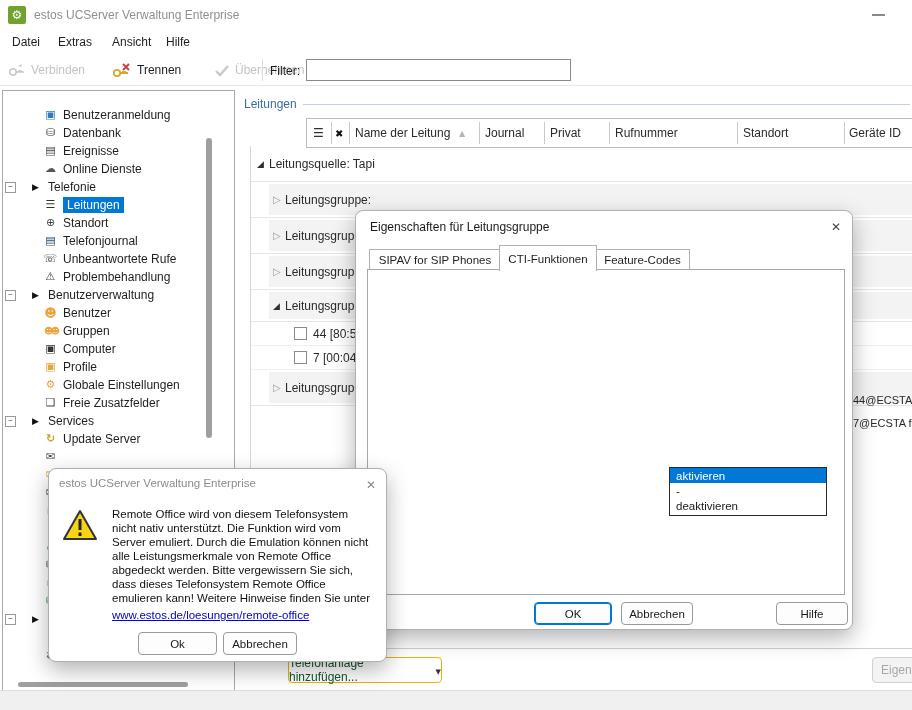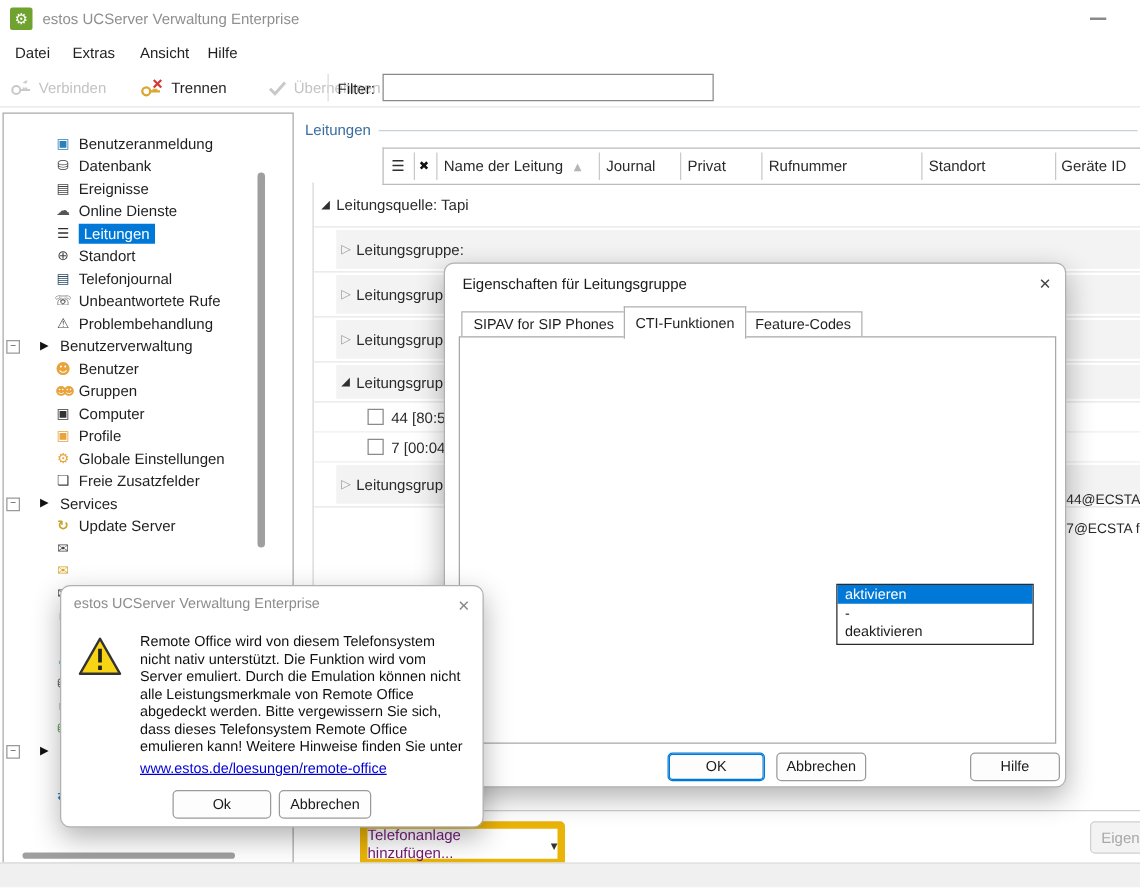--- a/index.html
+++ b/index.html
@@ -80,22 +80,22 @@
   .rows{left:250px;top:146px;width:662px;height:502px;border-left:1px solid #d6d6d6;border-bottom:1px solid #cfcfcf;}
   .row{position:relative;display:flex;align-items:center;border-bottom:1px solid #e6e6e6;}
   .row .band{position:absolute;left:18px;right:0;top:2px;bottom:2px;background:#f3f3f3;}
   .chev-c{width:12px;color:#9a9a9a;font-size:10px;font-family:"DejaVu Sans",sans-serif;z-index:1;flex:none;}
   .chev-c::before{content:"▷";}
   .chev-e{width:12px;color:#2f2f2f;font-size:9px;font-family:"DejaVu Sans",sans-serif;z-index:1;flex:none;}
   .chev-e::before{content:"◢";}
   .rlabel{z-index:1;color:#2a2a2a;font-size:12px;}
   .cbx{width:11px;height:11px;border:1px solid #8a8a8a;background:#fff;flex:none;margin-right:6px;z-index:1;}
   .frag{color:#2a2a2a;font-size:11px;}
-  .bottombtn{top:657px;height:24px;border:6px solid #eab308;border-radius:4px;background:#fff;
-             display:flex;align-items:center;justify-content:center;font-size:12px;color:#701a75;}
+  .bottombtn{top:657px;height:24px;border:1px solid #eab308;border-radius:4px;background:#fff;
+             display:flex;align-items:center;justify-content:center;font-size:12px;color:#14532d;}
   .dd::before{content:"▼";font-size:7px;color:#333;margin-left:14px;font-family:"DejaVu Sans",sans-serif;}
   .eigbtn{left:872px;top:657px;width:56px;height:24px;border:1px solid #d0d0d0;border-radius:4px;
           background:#f3f3f3;color:#a8a8a8;display:flex;align-items:center;padding-left:8px;font-size:12px;}
   .bottomstrip{left:0;top:690px;width:912px;height:20px;background:#f0f0f0;border-top:1px solid #ddd;}
   
   .dialog{background:#fff;border:1px solid #b0b0b0;border-radius:8px;box-shadow:0 8px 22px rgba(0,0,0,.30);}
   .propdlg{left:355px;top:210px;width:496px;height:418px;z-index:10;}
   .dtitle{left:14px;top:9px;font-size:12px;color:#1a1a1a;}
   .closex{width:16px;height:16px;line-height:16px;text-align:center;color:#444;font-size:12px;
           font-family:"DejaVu Sans",sans-serif;cursor:default;}
@@ -190,20 +190,25 @@
         <span class="tlabel">Datenbank</span>
       </div>
     <div class="trow">
         <span class="ic ic-events"></span>
         <span class="tlabel">Ereignisse</span>
       </div>
     <div class="trow">
         <span class="ic ic-cloud"></span>
         <span class="tlabel">Online Dienste</span>
       </div>
+    <div class="trow lvl1">
+        <span class="expander"></span>
+        <span class="arrow-r"></span>
+        <span class="tlabel">Telefonie</span>
+      </div>
     <div class="trow selrow">
         <span class="ic ic-lines"></span>
         <span class="tlabel">Leitungen</span>
       </div>
     <div class="trow">
         <span class="ic ic-globe"></span>
         <span class="tlabel">Standort</span>
       </div>
     <div class="trow">
         <span class="ic ic-journal"></span>

